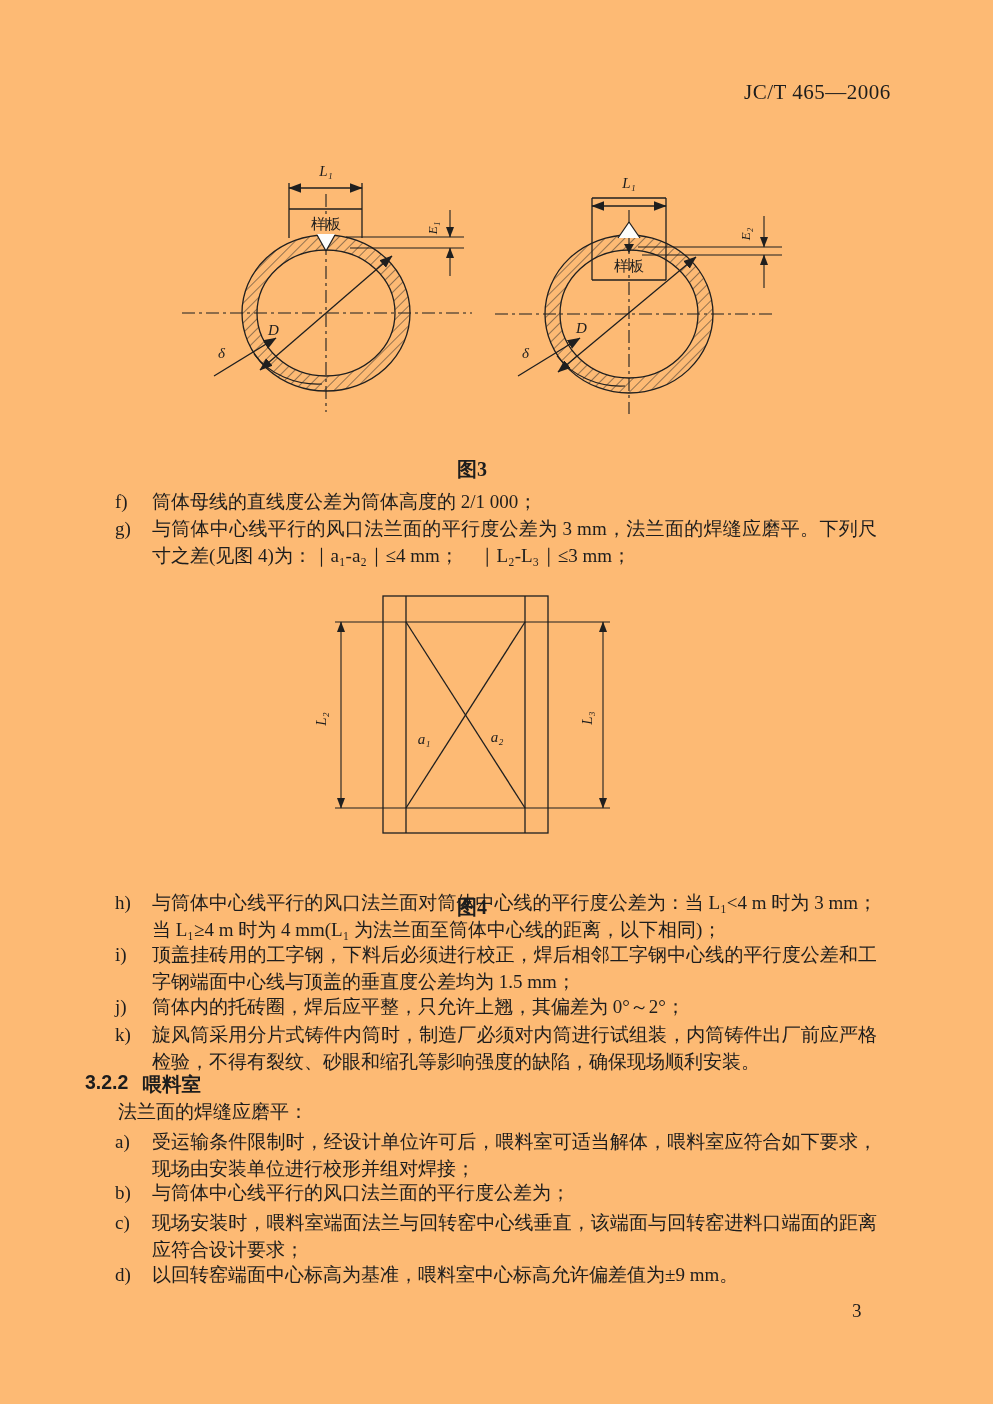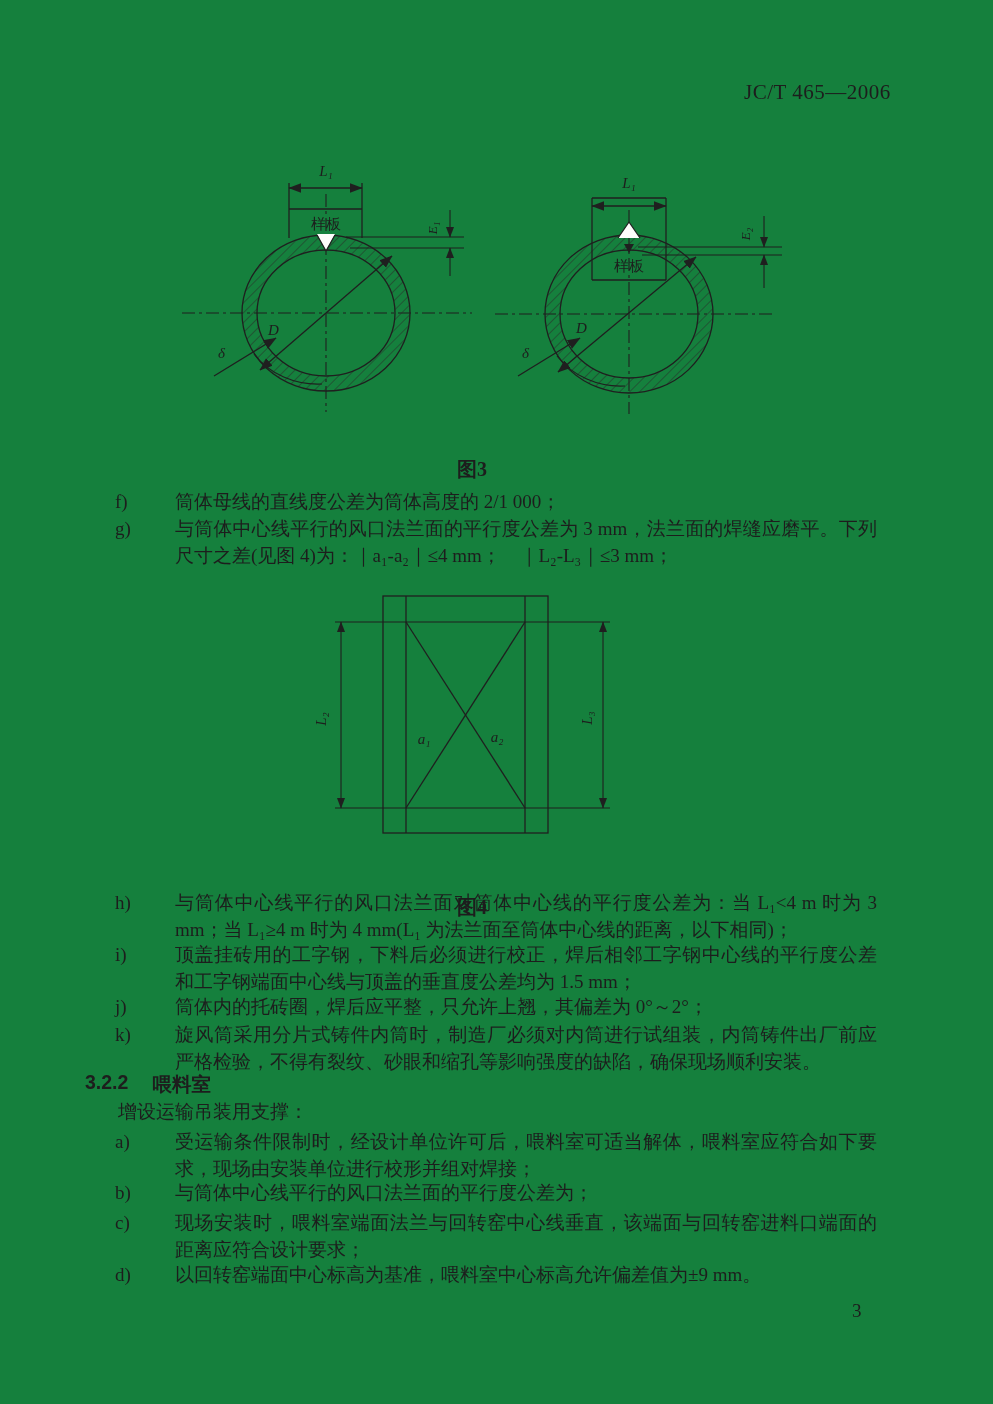--- a/index.html
+++ b/index.html
@@ -1,31 +1,31 @@
 <!DOCTYPE html>
 <html><head>
 <meta charset="utf-8">
 <style>
   html,body{margin:0;padding:0;background:#e8e8e8;}
   .page{
     position:relative;width:993px;height:1404px;margin:0 auto;
-    background:#15803d;color:#1d1d1d;overflow:hidden;
+    background:#fdba74;color:#1d1d1d;overflow:hidden;
     font-family:"Liberation Serif","DejaVu Serif",serif;
   }
   .abs{position:absolute;}
   .std-code{left:744px;top:80px;font-size:21px;letter-spacing:.5px;}
   .caption{width:140px;text-align:center;font-family:Liberation Serif, serif;
     font-weight:bold;font-size:20px;}
   .cap3{left:402px;top:456px;}
   .cap4{left:402px;top:894px;}
   .item{left:115px;width:762px;display:flex;font-size:19px;line-height:27px;}
   .ilabel{flex:none;width:37px;}
-  .itext{flex:1;text-align:justify;text-align-last:left;margin-left:23px;}
+  .itext{flex:1;text-align:justify;text-align-last:left;}
   .sec-head{left:85px;top:1071px;font-family:"Liberation Sans","DejaVu Sans",sans-serif;
-    font-weight:bold;font-size:19.5px;display:flex;gap:24px;}
+    font-weight:bold;font-size:19.5px;display:flex;gap:14px;}
   .intro{left:118px;top:1098px;font-size:19px;line-height:27px;}
   .pageno{left:852px;top:1300px;font-size:19px;}
   svg{position:absolute;overflow:visible;}
   .ln{stroke:#1f1f1f;stroke-width:1.3;fill:none;}
   .thin{stroke:#1f1f1f;stroke-width:1.1;fill:none;}
   .cl{stroke:#1f1f1f;stroke-width:1.1;fill:none;stroke-dasharray:13 4 3 4;}
   .dim{font-family:"Liberation Serif","DejaVu Serif",serif;font-style:italic;font-size:15px;fill:#1d1d1d;}
   .dims{font-size:13px;}
   .cjk{font-family:"Liberation Serif","DejaVu Serif",serif;font-size:15px;fill:#1d1d1d;}
 </style>
@@ -164,21 +164,21 @@
   </div>
   <div class="abs item" style="top:1021px">
     <span class="ilabel">k)</span>
     <span class="itext">旋风筒采用分片式铸件内筒时，制造厂必须对内筒进行试组装，内筒铸件出厂前应严格检验，不得有裂纹、砂眼和缩孔等影响强度的缺陷，确保现场顺利安装。</span>
   </div>
 
   <div class="abs sec-head">
     <span>3.2.2</span>
     <span>喂料室</span>
   </div>
-  <div class="abs intro">增设运输吊装用支撑：</div>
+  <div class="abs intro">法兰面的焊缝应磨平：</div>
 
   <div class="abs item" style="top:1128px">
     <span class="ilabel">a)</span>
     <span class="itext">受运输条件限制时，经设计单位许可后，喂料室可适当解体，喂料室应符合如下要求，现场由安装单位进行校形并组对焊接；</span>
   </div>
   <div class="abs item" style="top:1179px">
     <span class="ilabel">b)</span>
     <span class="itext">与筒体中心线平行的风口法兰面的平行度公差为；</span>
   </div>
   <div class="abs item" style="top:1209px">

